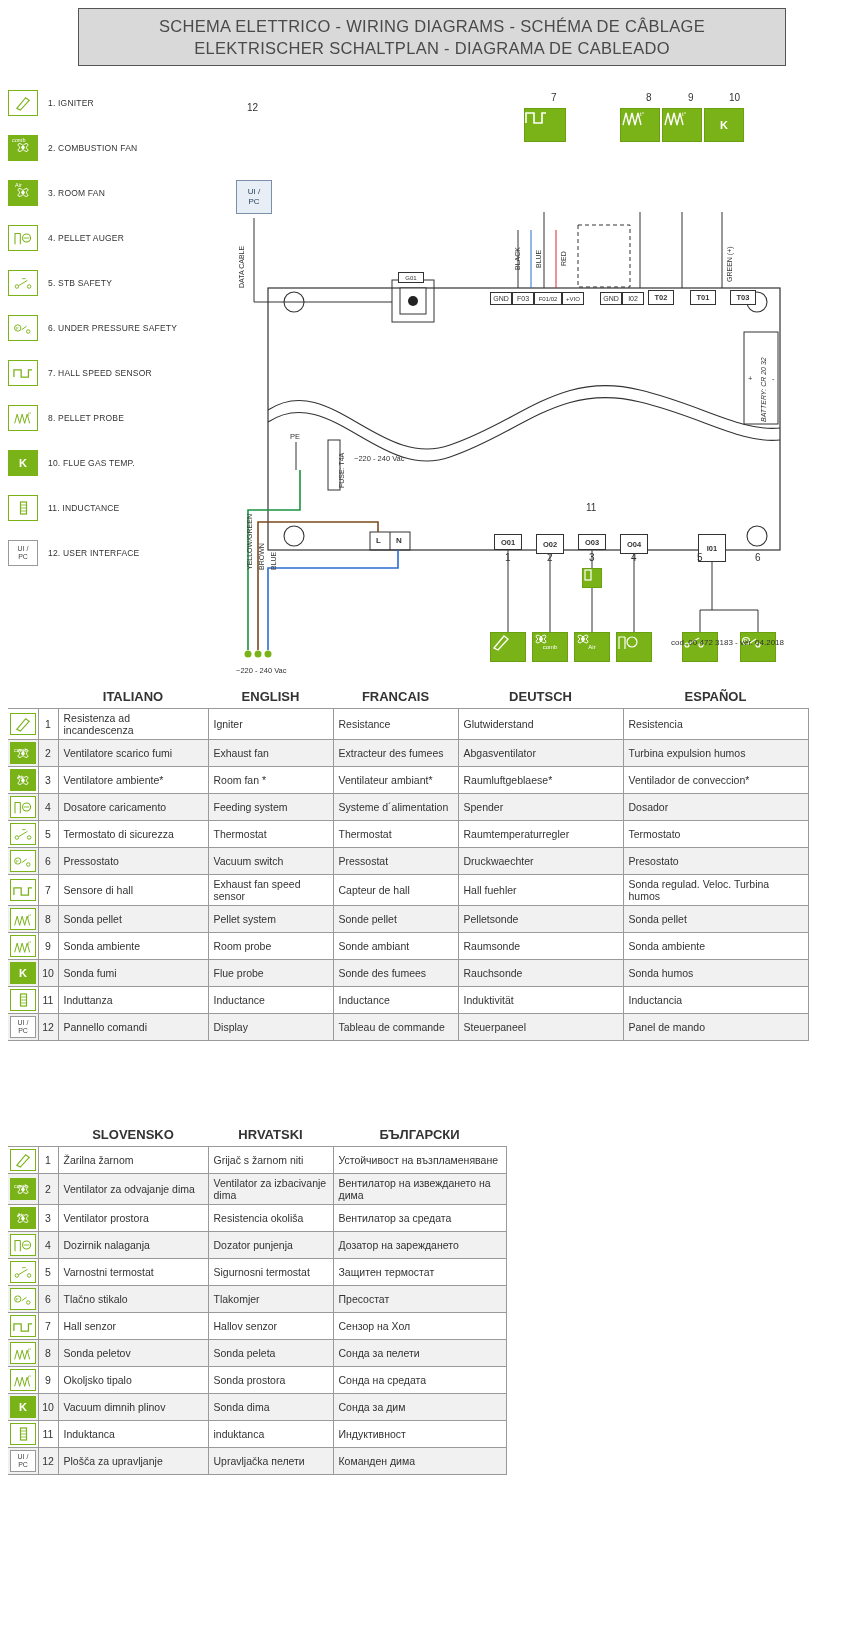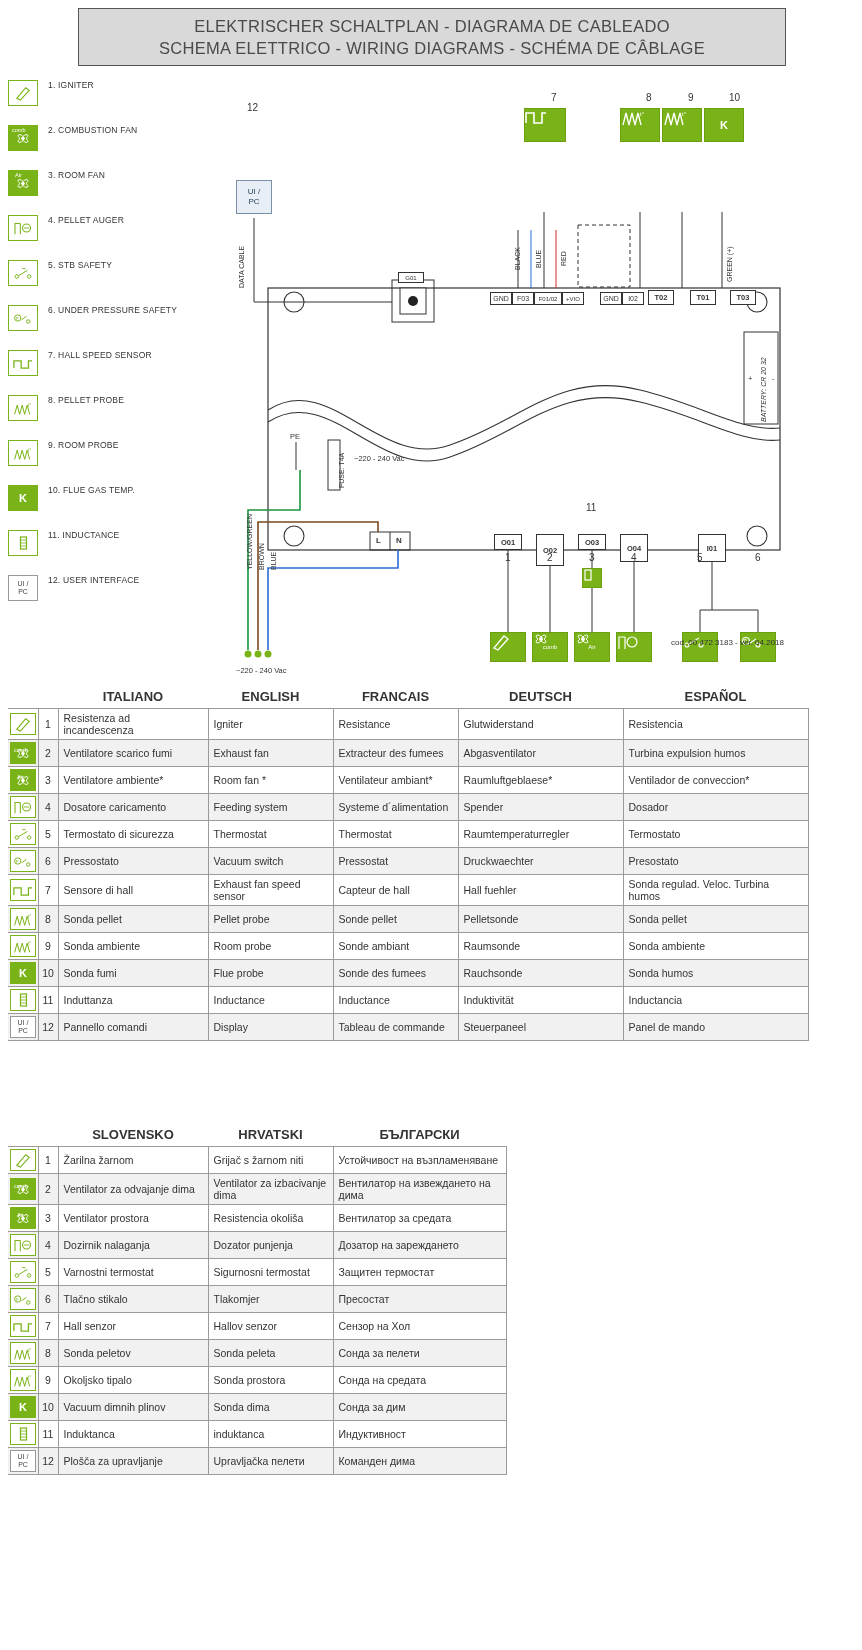--- a/index.html
+++ b/index.html
@@ -43,21 +43,21 @@
   
   .legend-list {
     position: absolute;
     left: 8px;
     top: 80px;
     width: 210px;
   }
   .legend-row {
     height: 45px;
     display: flex;
-    align-items: flex-start;
+    align-items: center;
     gap: 10px;
   }
   .legend-row .lbl {
     font-size: 8.5px;
     color: #333;
     letter-spacing: .2px;
   }
 
   
   .chip {
@@ -192,22 +192,22 @@
   }
   .ic-cell .chip { margin: 0 auto; }
   .row-alt td { background: #f1f1f1; }
 </style>
 </head>
 <body>
 
 <div class="page">
 
   <div class="title-box">
+    <div>SCHEMA ELETTRICO - WIRING DIAGRAMS - SCHÉMA DE CÂBLAGE</div>
     <div>ELEKTRISCHER SCHALTPLAN - DIAGRAMA DE CABLEADO</div>
-    <div>SCHEMA ELETTRICO - WIRING DIAGRAMS - SCHÉMA DE CÂBLAGE</div>
   </div>
 
   <div class="legend-list" id="legend-list">
       <div class="legend-row">
         <div class="chip">
           <svg width="18" height="16" viewBox="0 0 20 18">
             <path d="M3 15 L13 3 L17 6 L7 17 Z" fill="none" stroke="#7ab317" stroke-width="1.3"></path>
           </svg>
         </div>
         <span class="lbl">1. IGNITER</span>
@@ -273,29 +273,20 @@
         <span class="lbl">7. HALL SPEED SENSOR</span>
       </div>
       <div class="legend-row">
         <div class="chip">
           <svg width="22" height="15" viewBox="0 0 24 18">
             <path d="M2 16 L5 5 L8 16 L11 5 L14 16 L17 5 L20 16" fill="none" stroke="#7ab317" stroke-width="1.2"></path>
             <text x="18" y="7" fill="#7ab317" font-size="5.5">t°</text>
           </svg>
         </div>
         <span class="lbl">8. PELLET PROBE</span>
-      </div>
-      <div class="legend-row">
-        <div class="chip">
-          <svg width="22" height="15" viewBox="0 0 24 18">
-            <path d="M2 16 L5 5 L8 16 L11 5 L14 16 L17 5 L20 16" fill="none" stroke="#7ab317" stroke-width="1.2"></path>
-            <text x="18" y="7" fill="#7ab317" font-size="5.5">t°</text>
-          </svg>
-        </div>
-        <span class="lbl">9. ROOM PROBE</span>
       </div>
       <div class="legend-row">
         <div class="chip solid">
           <span style="font-size:11px;font-weight:bold;color:#fff">K</span>
         </div>
         <span class="lbl">10. FLUE GAS TEMP.</span>
       </div>
       <div class="legend-row">
         <div class="chip">
           <svg width="11" height="14" viewBox="0 0 10 14">
@@ -428,23 +419,23 @@
     <div class="term" style="left:600px;top:222px;width:22px;">GND</div>
     <div class="term" style="left:622px;top:222px;width:22px;">I02</div>
     <div class="term bold" style="left:648px;top:220px;width:26px;height:15px;">T02</div>
     <div class="term bold" style="left:690px;top:220px;width:26px;height:15px;">T01</div>
     <div class="term bold" style="left:730px;top:220px;width:26px;height:15px;">T03</div>
 
     <div class="d-lbl" style="left:376px;top:466px;font-weight:bold;font-size:8px;">L</div>
     <div class="d-lbl" style="left:396px;top:466px;font-weight:bold;font-size:8px;">N</div>
 
     <div class="term bold" style="left:494px;top:464px;width:28px;height:16px;">O01</div>
-    <div class="term bold" style="left:536px;top:464px;width:28px;height:32px;">O02</div>
+    <div class="term bold" style="left:536px;top:464px;width:28px;height:20px;">O02</div>
     <div class="term bold" style="left:578px;top:464px;width:28px;height:16px;">O03</div>
-    <div class="term bold" style="left:620px;top:464px;width:28px;height:28px;">O04</div>
+    <div class="term bold" style="left:620px;top:464px;width:28px;height:20px;">O04</div>
     <div class="term bold" style="left:698px;top:464px;width:28px;height:28px;">I01</div>
 
     <div class="greenbox" style="left:582px;top:498px;width:20px;height:20px;">
       <svg width="10" height="12" viewBox="0 0 10 12">
           <rect x="2" y="1" width="6" height="10" fill="none" stroke="#fff" stroke-width="1.2"></rect>
         </svg>
     </div>
 
     <div class="d-num" style="left:505px;top:482px;">1</div>
     <div class="d-num" style="left:547px;top:482px;">2</div>
@@ -638,21 +629,21 @@
           <td class="ic-cell">
             <div class="chip small">
               <svg width="22" height="15" viewBox="0 0 24 18">
                 <path d="M2 16 L5 5 L8 16 L11 5 L14 16 L17 5 L20 16" fill="none" stroke="#7ab317" stroke-width="1.2"></path>
                 <text x="18" y="7" fill="#7ab317" font-size="5.5">t°</text>
               </svg>
             </div>
           </td>
           <td class="num-cell">8</td>
           <td>Sonda pellet</td>
-          <td>Pellet probe</td>
+          <td>Pellet system</td>
           <td>Sonde pellet</td>
           <td>Pelletsonde</td>
           <td>Sonda pellet</td>
         </tr>
         <tr class="">
           <td class="ic-cell">
             <div class="chip small">
               <svg width="22" height="15" viewBox="0 0 24 18">
                 <path d="M2 16 L5 5 L8 16 L11 5 L14 16 L17 5 L20 16" fill="none" stroke="#7ab317" stroke-width="1.2"></path>
                 <text x="18" y="7" fill="#7ab317" font-size="5.5">t°</text>

